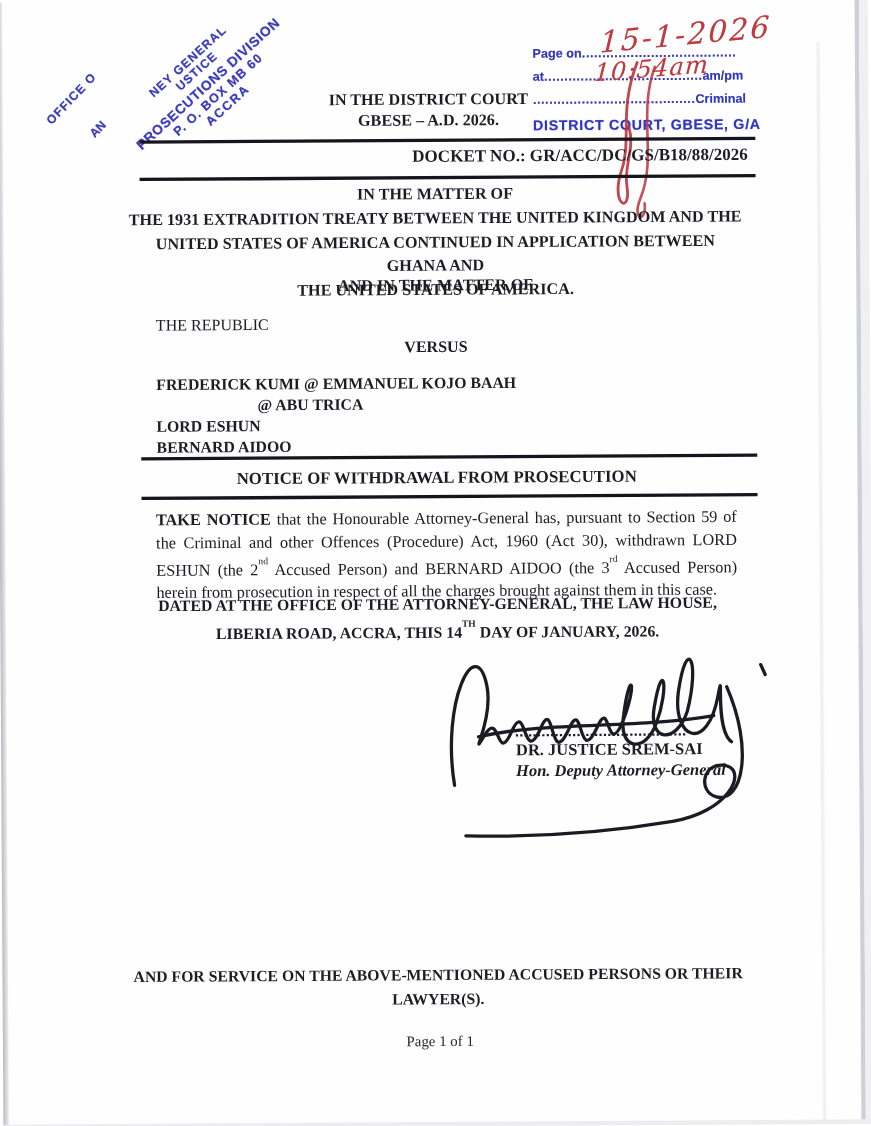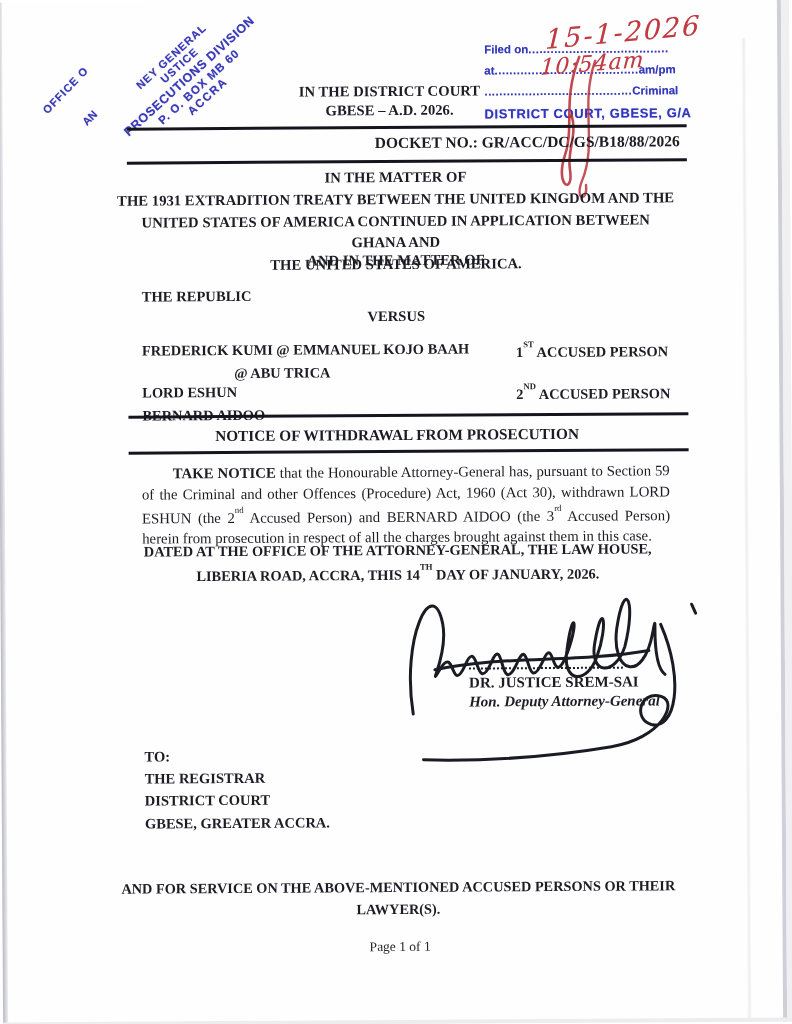--- a/index.html
+++ b/index.html
@@ -40,31 +40,31 @@
   .filed-stamp .court-line{font-size:13px;letter-spacing:.6px;color:#3136c0;margin-top:1px;
                font-weight:800;text-shadow:0 0 1px rgba(49,54,192,.55);white-space:nowrap;}
   .red-ink{position:absolute;color:#c03a42;font-family:"DejaVu Serif",serif;font-style:italic;
            text-shadow:0 0 .5px rgba(192,58,66,.4);}
   .red-date{left:548px;top:18px;font-size:27px;letter-spacing:2px;transform:rotate(-5deg) skewX(-8deg);}
   .red-time{left:543px;top:52px;font-size:22px;letter-spacing:1px;transform:rotate(-4deg) skewX(-8deg);}
   .red-scribble{position:absolute;left:520px;top:52px;pointer-events:none;}
 
   
   .abs{position:absolute;}
-  .bold{font-weight:bold;margin-left:31px;}
+  .bold{font-weight:bold;}
   .court-header{left:292px;top:82px;width:200px;text-align:center;font-weight:bold;
                 font-size:14.7px;line-height:19px;}
   .rule{left:129px;width:560px;height:3px;background:#15151d;}
   .rule-1{top:126px;} .rule-2{top:160px;} .rule-3{top:414px;} .rule-4{top:450px;}
   .docket{left:377px;top:134px;font-size:15.5px;font-weight:bold;white-space:nowrap;}
   .matter-intro{left:115px;top:169px;width:565px;font-size:14.7px;font-weight:bold;text-align:center;}
   .matter-lines{left:115px;top:189px;width:565px;font-size:14.7px;font-weight:bold;
                 text-align:center;line-height:21.5px;}
   .and-matter{left:115px;top:252px;width:565px;font-size:14.7px;font-weight:bold;text-align:center;}
-  .republic{left:143px;top:287px;font-size:14.6px;font-weight:bold;}
+  .republic{left:143px;top:287px;font-size:14.6px;font-weight:normal;}
   .versus{left:115px;top:308px;width:565px;font-size:14.6px;font-weight:bold;text-align:center;}
   .accused-block{left:143px;top:340px;width:530px;font-size:14.4px;font-weight:bold;line-height:19px;}
   .accused-row{display:flex;}
   .accused-name{width:374px;}
   .accused-alias{padding-left:92px;}
   sup.ord{font-size:60%;position:relative;top:-.45em;letter-spacing:0;}
   .notice-title{left:115px;top:426px;width:565px;font-size:15.3px;font-weight:bold;text-align:center;}
   .notice-body{left:142px;top:462px;width:528px;font-size:14.8px;line-height:20.5px;
                text-align:justify;}
   .dated{left:115px;top:540px;width:565px;font-size:14.4px;font-weight:bold;
@@ -95,21 +95,21 @@
     <div class="block">
       <div class="l1">NEY GENERAL</div>
       <div class="l2">USTICE</div>
       <div class="l3">PROSECUTIONS DIVISION</div>
       <div class="l4">P. O. BOX MB 60</div>
       <div class="l5">ACCRA</div>
     </div>
   </div>
 
   <div class="filed-stamp">
-    <div><span>Filed on</span><span class="leader">......................................</span></div>
+    <div><span>Page on</span><span class="leader">......................................</span></div>
     <div><span>at</span><span class="leader">.......................................</span><span>am/pm</span></div>
     <div><span class="leader">........................................</span><span>Criminal</span></div>
     <div class="court-line">DISTRICT COURT, GBESE, G/A</div>
   </div>
 
   <div class="red-ink red-date">15-1-2026</div>
   <div class="red-ink red-time">10:54am</div>
   <svg class="red-scribble" width="110" height="160" viewBox="0 0 110 160">
     <path d="M62,6 C44,52 58,76 46,108 C38,136 56,144 52,118 C49,100 60,84 54,64" fill="none" stroke="#b8343e" stroke-width="2.6" stroke-linecap="round" opacity="0.9"></path>
     <path d="M78,10 C62,54 80,92 64,130 C56,150 70,152 68,134" fill="none" stroke="#b8343e" stroke-width="2.4" stroke-linecap="round" opacity="0.85"></path>
@@ -131,26 +131,24 @@
     <div>THE UNITED STATES OF AMERICA.</div>
   </div>
   <div class="abs and-matter">AND IN THE MATTER OF</div>
 
   <div class="abs republic">THE REPUBLIC</div>
   <div class="abs versus">VERSUS</div>
 
   <div class="abs accused-block">
     <div class="accused-row">
       <span class="accused-name">FREDERICK KUMI @ EMMANUEL KOJO BAAH</span>
-      <span><span>1</span><sup class="ord">ST</sup><span> ACCUSED PERSON</span></span>
     </div>
     <div class="accused-alias">@ ABU TRICA</div>
     <div class="accused-row">
       <span class="accused-name">LORD ESHUN</span>
-      <span><span>2</span><sup class="ord">ND</sup><span> ACCUSED PERSON</span></span>
     </div>
     <div class="accused-row">
       <span class="accused-name">BERNARD AIDOO</span>
     </div>
   </div>
 
   <div class="abs rule rule-3"></div>
   <div class="abs notice-title">NOTICE OF WITHDRAWAL FROM PROSECUTION</div>
   <div class="abs rule rule-4"></div>
 
@@ -168,26 +166,20 @@
       <path d="M14,150 C2,74 34,10 44,60 C50,92 26,130 42,104 C56,82 52,132 66,102 C80,70 76,134 92,100 C106,66 100,138 118,100 C132,68 126,136 144,98 C156,70 152,124 166,96 C182,58 174,42 168,88 C163,120 188,122 198,94 C210,62 204,34 196,80 C190,112 216,114 226,84 C238,38 226,14 218,66 C212,110 244,122 254,70 C260,38 250,100 266,112"></path>
       <path d="M36,106 C100,92 180,100 250,88"></path>
       <path d="M262,62 C286,118 276,168 252,162 C234,157 240,128 262,134 C280,140 262,176 212,184 C150,194 90,198 24,196"></path>
       <path d="M293,42 l4,9"></path>
     </g>
   </svg>
   <div class="abs sig-dots"></div>
   <div class="abs sig-name">DR. JUSTICE SREM-SAI</div>
   <div class="abs sig-title">Hon. Deputy Attorney-General</div>
 
-  <div class="abs to-block">
-    <div>TO:</div>
-    <div>THE REGISTRAR</div>
-    <div>DISTRICT COURT</div>
-    <div>GBESE, GREATER ACCRA.</div>
-  </div>
 
   <div class="abs service">
     <div>AND FOR SERVICE ON THE ABOVE-MENTIONED ACCUSED PERSONS OR THEIR</div>
     <div>LAWYER(S).</div>
   </div>
 
   <div class="abs page-num">Page 1 of 1</div>
 
 </div>
 

